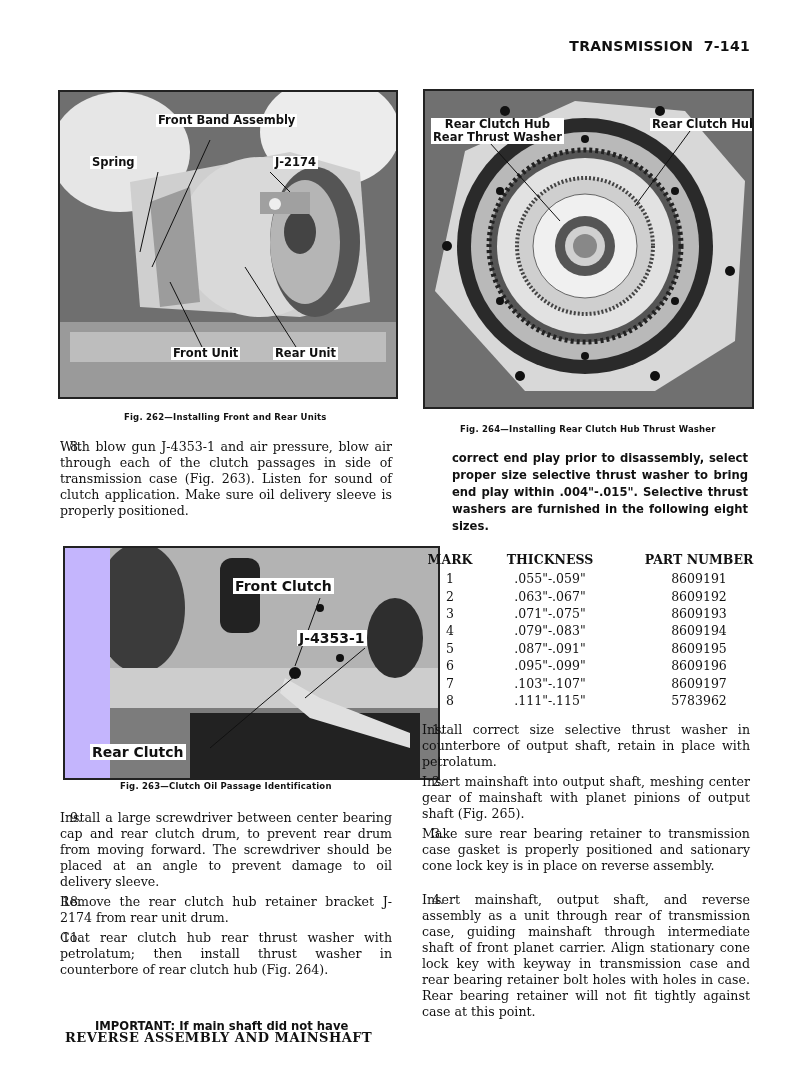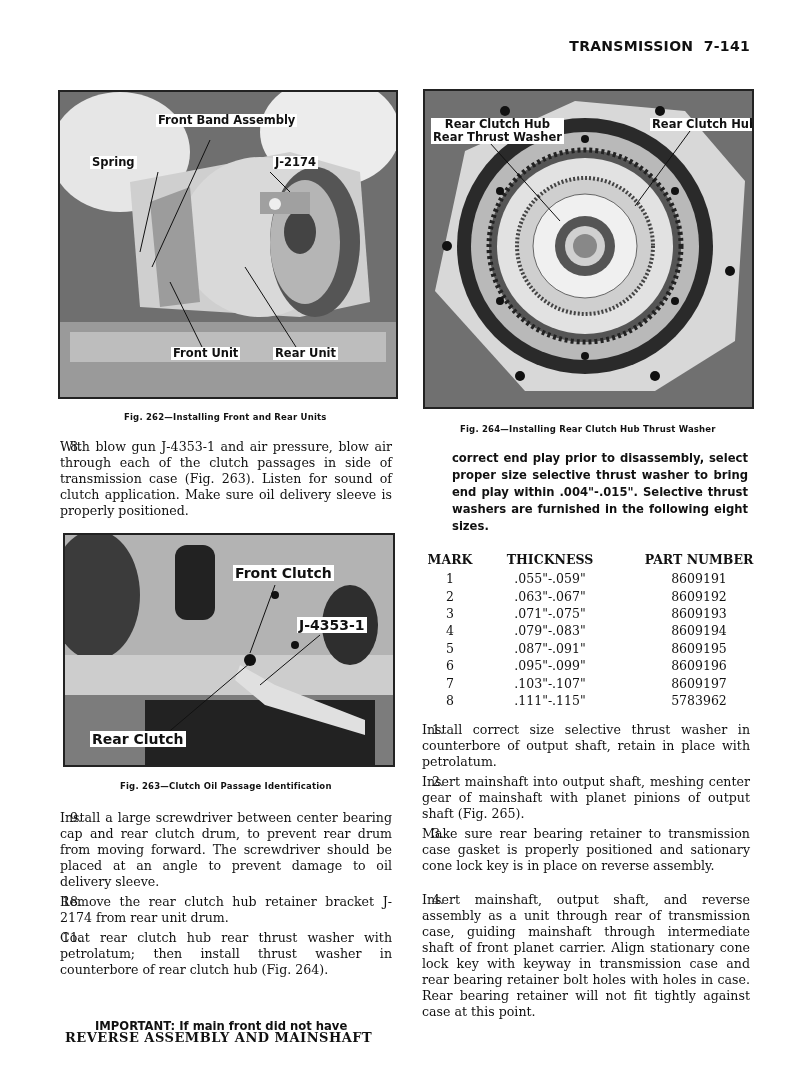--- a/index.html
+++ b/index.html
@@ -96,21 +96,21 @@
 </div>
 <div class="abs caption" style="left:460px; top:424px;">Fig. 264—Installing Rear Clutch Hub Thrust Washer</div>
 
 <div class="item para" style="left:60px; top:439px; width:332px;">
   <span class="num">8.</span>
   <div class="txt">With blow gun J-4353-1 and air pressure, blow air through each of the clutch passages in side of transmission case (Fig. 263). Listen for sound of clutch application. Make sure oil delivery sleeve is properly positioned.</div>
 </div>
 
 <div class="abs sans-b" style="left:452px; top:450px; width:296px;">correct end play prior to disassembly, select proper size selective thrust washer to bring end play within .004"-.015". Selective thrust washers are furnished in the following eight sizes.</div>
 
-<div class="abs photo" style="left:63px; top:533px; width:328px; height:230px;">
+<div class="abs photo" style="left:63px; top:546px; width:328px; height:230px;padding-left:45px;">
   <svg viewBox="0 0 328 230" preserveAspectRatio="none">
     <rect width="328" height="230" fill="#7c7c7c"></rect>
     <rect x="0" y="0" width="328" height="150" fill="#b3b3b3"></rect>
     <ellipse cx="30" cy="60" rx="45" ry="65" fill="#3b3b3b"></ellipse>
     <rect x="110" y="10" width="40" height="75" rx="12" fill="#222"></rect>
     <rect x="0" y="120" width="328" height="40" fill="#cdcdcd"></rect>
     <ellipse cx="285" cy="90" rx="28" ry="40" fill="#2e2e2e"></ellipse>
     <rect x="80" y="165" width="230" height="65" fill="#222"></rect>
     <path d="M175 130 L210 150 L300 185 L300 200 L200 170 L170 145 Z" fill="#e0e0e0"></path>
     <circle cx="185" cy="125" r="6" fill="#111"></circle>
@@ -133,21 +133,21 @@
 <div class="item para" style="left:60px; top:894px; width:332px;">
   <span class="num">18.</span>
   <div class="txt">Remove the rear clutch hub retainer bracket J-2174 from rear unit drum.</div>
 </div>
 <div class="item para" style="left:60px; top:930px; width:332px;">
   <span class="num">11.</span>
   <div class="txt">Coat rear clutch hub rear thrust washer with petrolatum; then install thrust washer in counterbore of rear clutch hub (Fig. 264).</div>
 </div>
 
 <div class="abs sub-head" style="left:65px; top:994px;margin-top:36px;">REVERSE ASSEMBLY AND MAINSHAFT</div>
-<div class="abs sans-b" style="left:95px; top:1018px; width:300px;">IMPORTANT: If main front did not have</div>
+<div class="abs sans-b" style="left:95px; top:1018px; width:300px;">IMPORTANT: If main shaft did not have</div>
 
 <table class="abs sizes" style="left:420px; top:548px; width:358px;">
   <thead>
     <tr>
       <th style="width:60px;">MARK</th>
       <th style="width:140px;">THICKNESS</th>
       <th style="width:158px;">PART NUMBER</th>
     </tr>
   </thead>
   <tbody id="size-rows">

